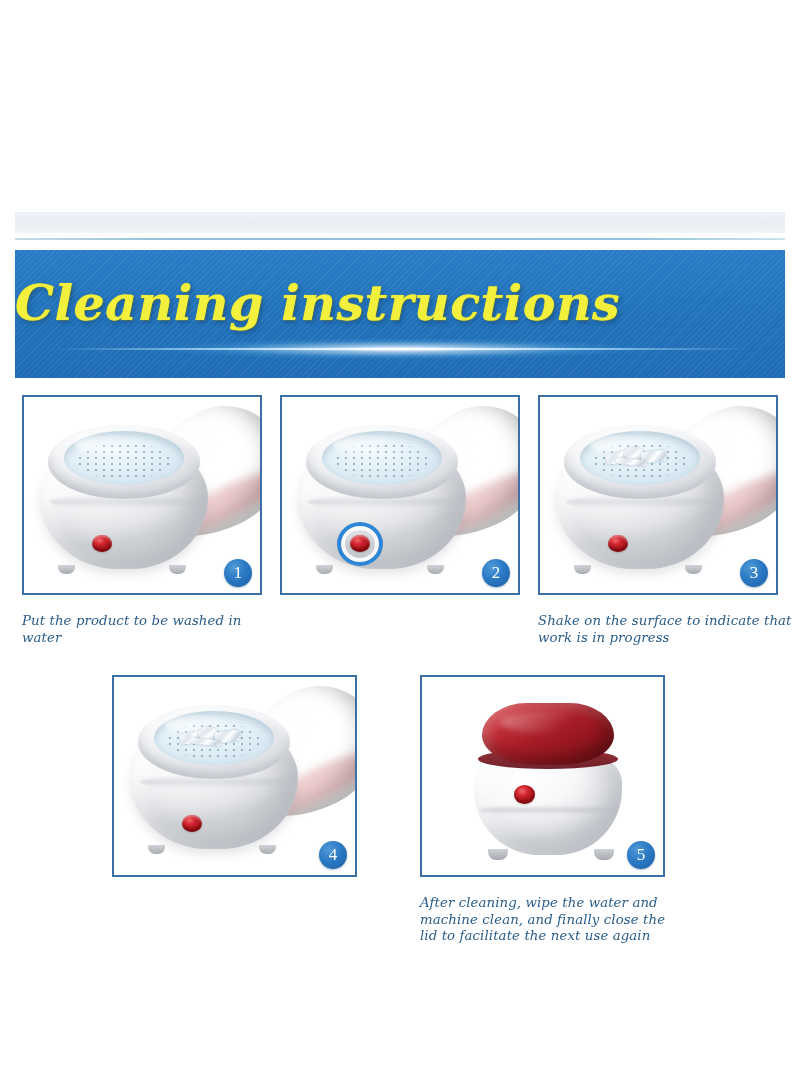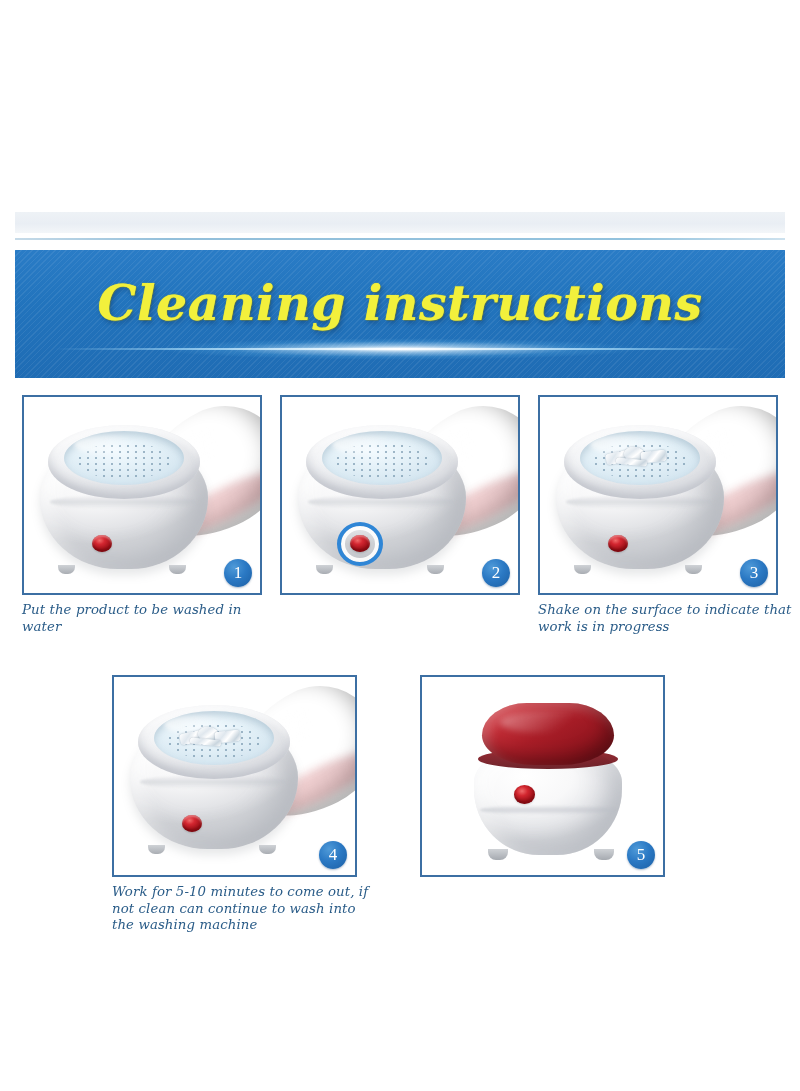--- a/index.html
+++ b/index.html
@@ -78,21 +78,21 @@
       rgba(170,222,250,.65) 18%,
       rgba(255,255,255,.98) 50%,
       rgba(170,222,250,.65) 82%,
       rgba(110,190,240,0) 100%);
     pointer-events: none;
   }
   .banner-title {
     position: absolute;
     left: 0; right: 0;
     top: 24px;
-    text-align: center;
+    text-align: left;
     font-family: "DejaVu Serif", serif;
     font-style: italic;
     font-weight: bold;
     font-size: 49px;
     letter-spacing: .5px;
     color: #f2f03c;
     text-shadow:
       0 0 1px #dede20,
       1px 1px 0 rgba(120,110,10,.30),
       2px 3px 5px rgba(10,45,85,.40);
@@ -371,21 +371,21 @@
     color: #ffffff;
     font-family: "Liberation Serif", serif;
     font-size: 17px;
     line-height: 28px;
     text-align: center;
     box-shadow: 0 1px 2px rgba(20,60,110,.35);
   }
 
   
   .caption {
-    margin-top: 7px;
+    margin-top: 18px;
     font-family: "DejaVu Serif", serif;
     font-style: italic;
     font-size: 13.3px;
     line-height: 16.5px;
     color: #2a5c88;
     letter-spacing: .1px;
   }
   .cap-r1 { width: 258px; }
   .cap-r2 { width: 262px; }
   .cap-wide { width: 272px; }
@@ -500,33 +500,33 @@
                 <div class="tub-sheen"></div>
               </div>
             </div>
             <div class="power-btn"></div>
             <div class="foot foot-l"></div>
             <div class="foot foot-r"></div>
           </div>
         </div>
         <div class="badge">4</div>
       </div>
-      <div class="caption cap-r2">Work for 5-10 minutes to come out, if not clean can continue to wash into the washing machine</div>
     </div>
 
     <div class="step step-r2">
       <div class="photo">
         <div class="scene">
           <div class="closed-body"></div>
           <div class="closed-lid-lip"></div>
           <div class="closed-lid"></div>
           <div class="closed-seam"></div>
           <div class="closed-btn"></div>
           <div class="closed-foot closed-foot-l"></div>
           <div class="closed-foot closed-foot-r"></div>
         </div>
         <div class="badge">5</div>
       </div>
+      <div class="caption cap-r2">After cleaning, wipe the water and machine clean, and finally close the lid to facilitate the next use again</div>
     </div>
 
   </div>
 
 </div>
 
 </body></html>

